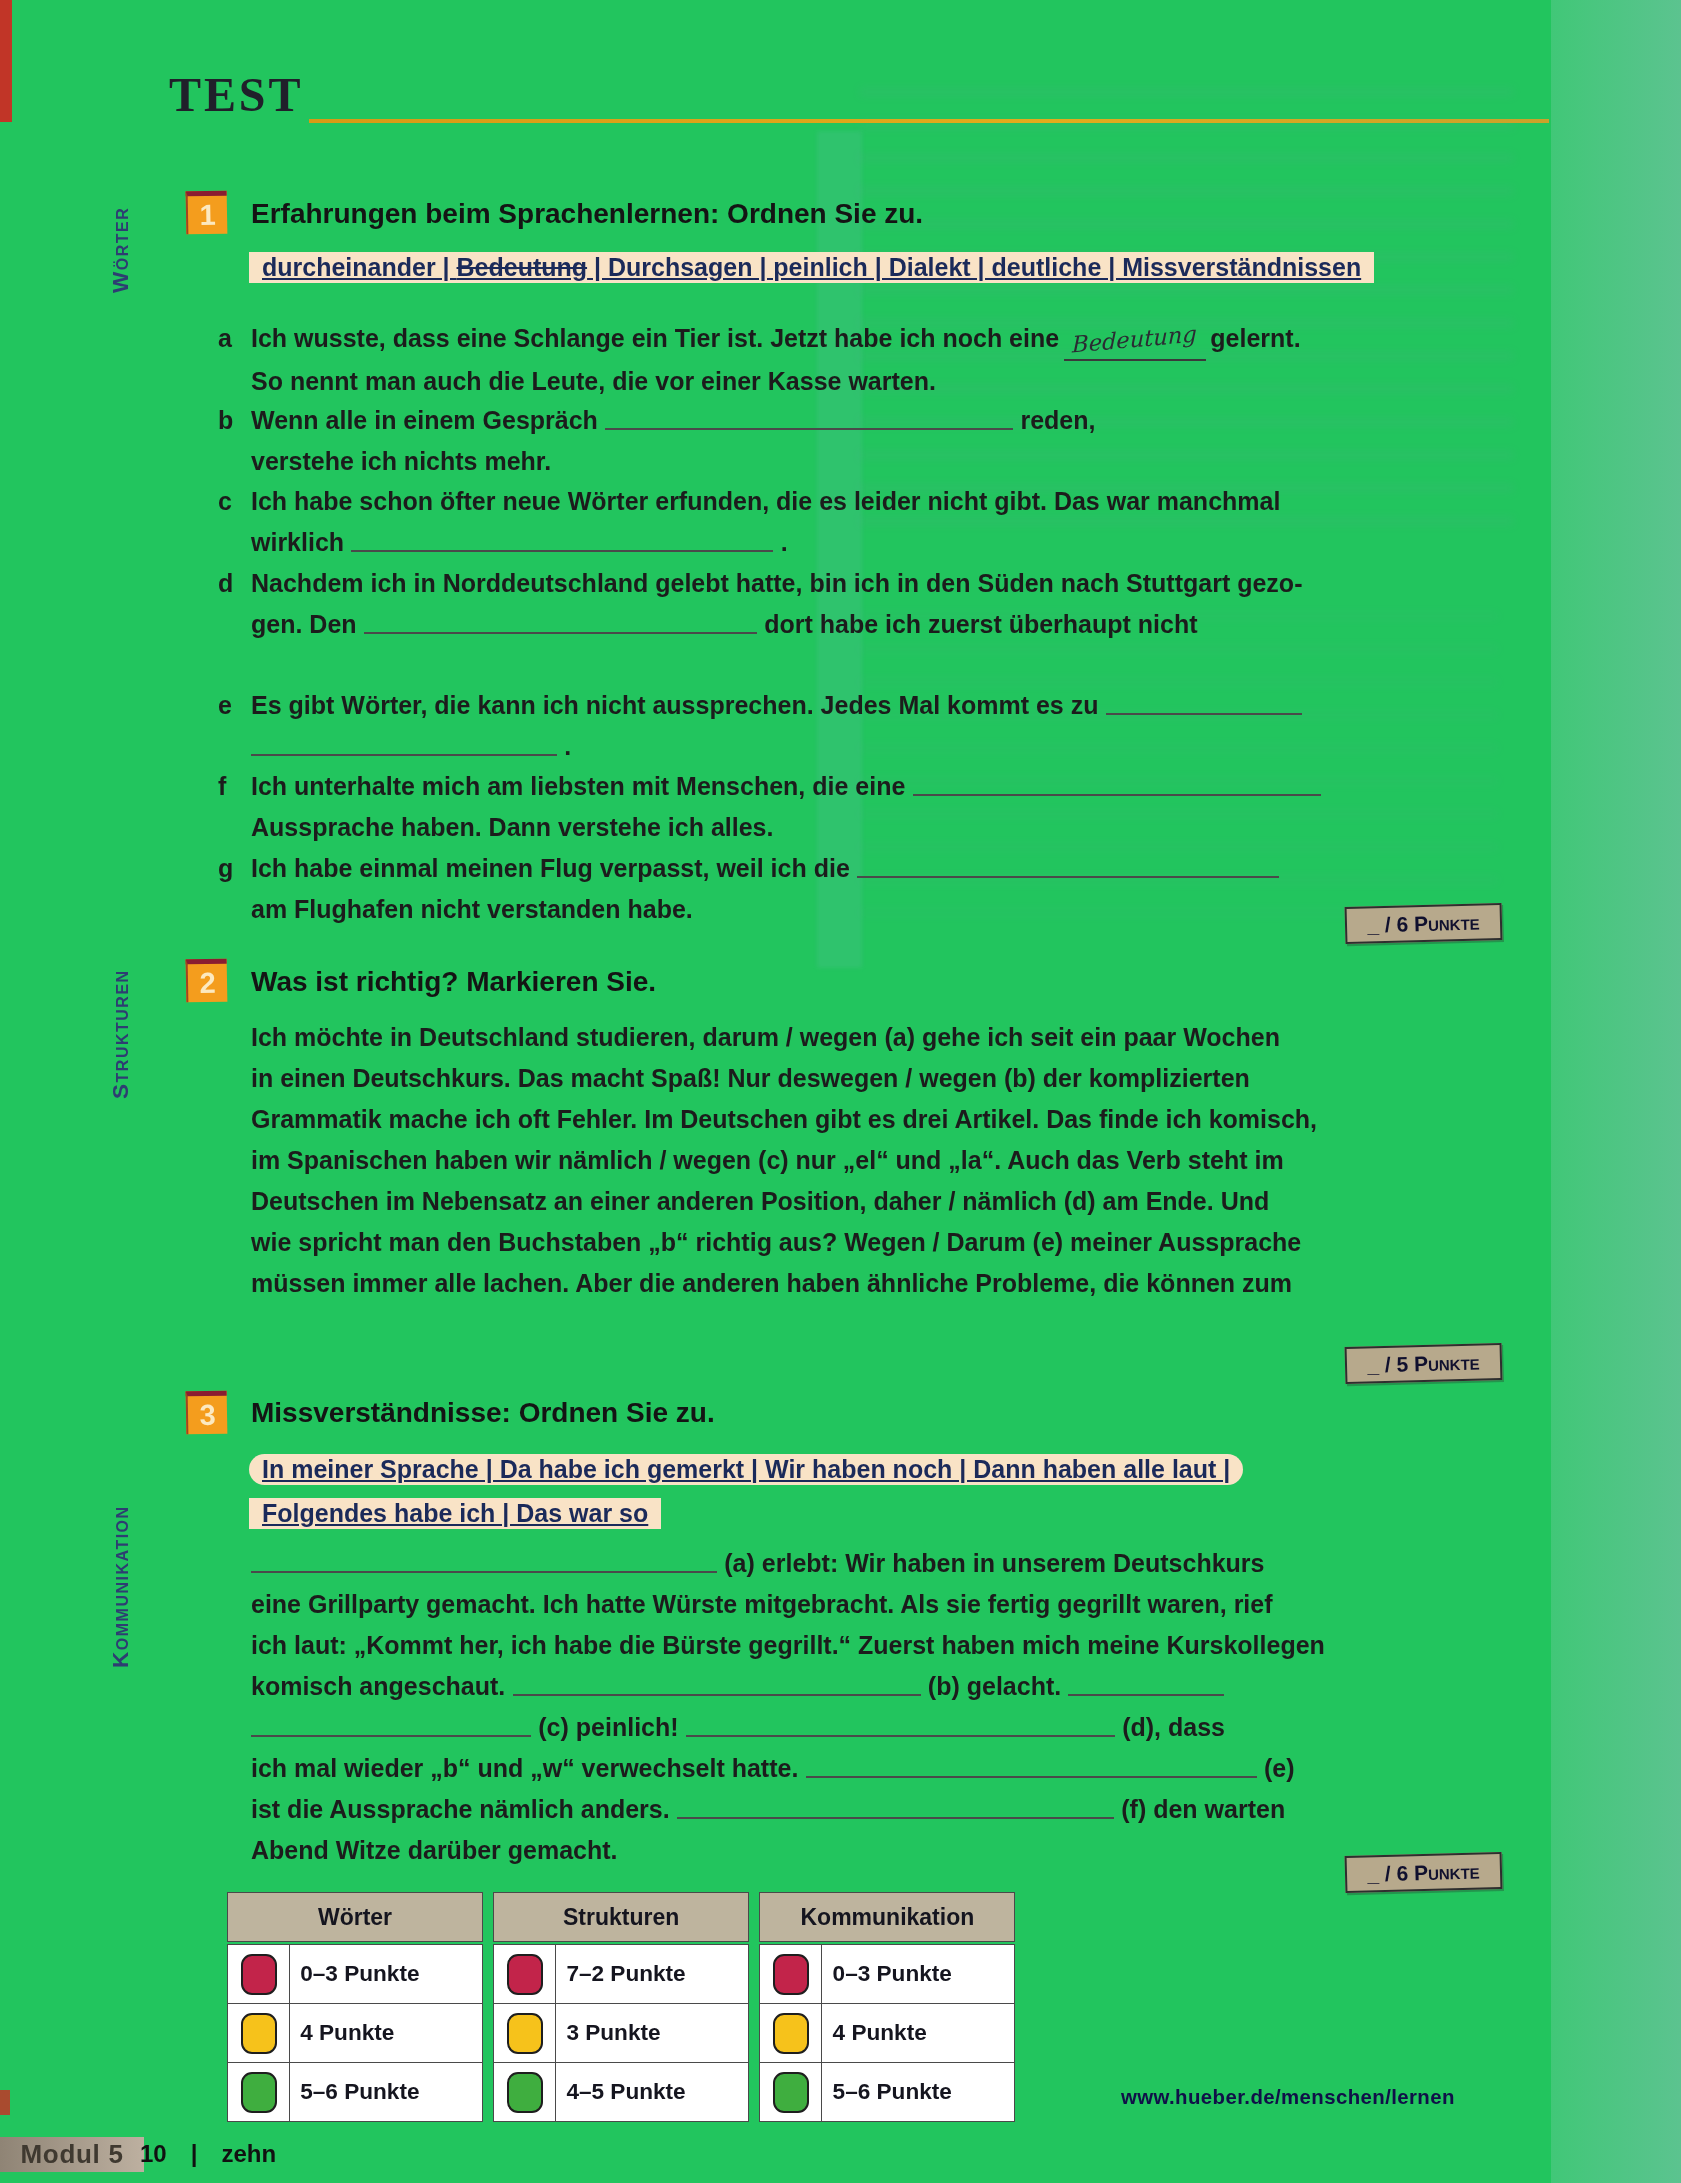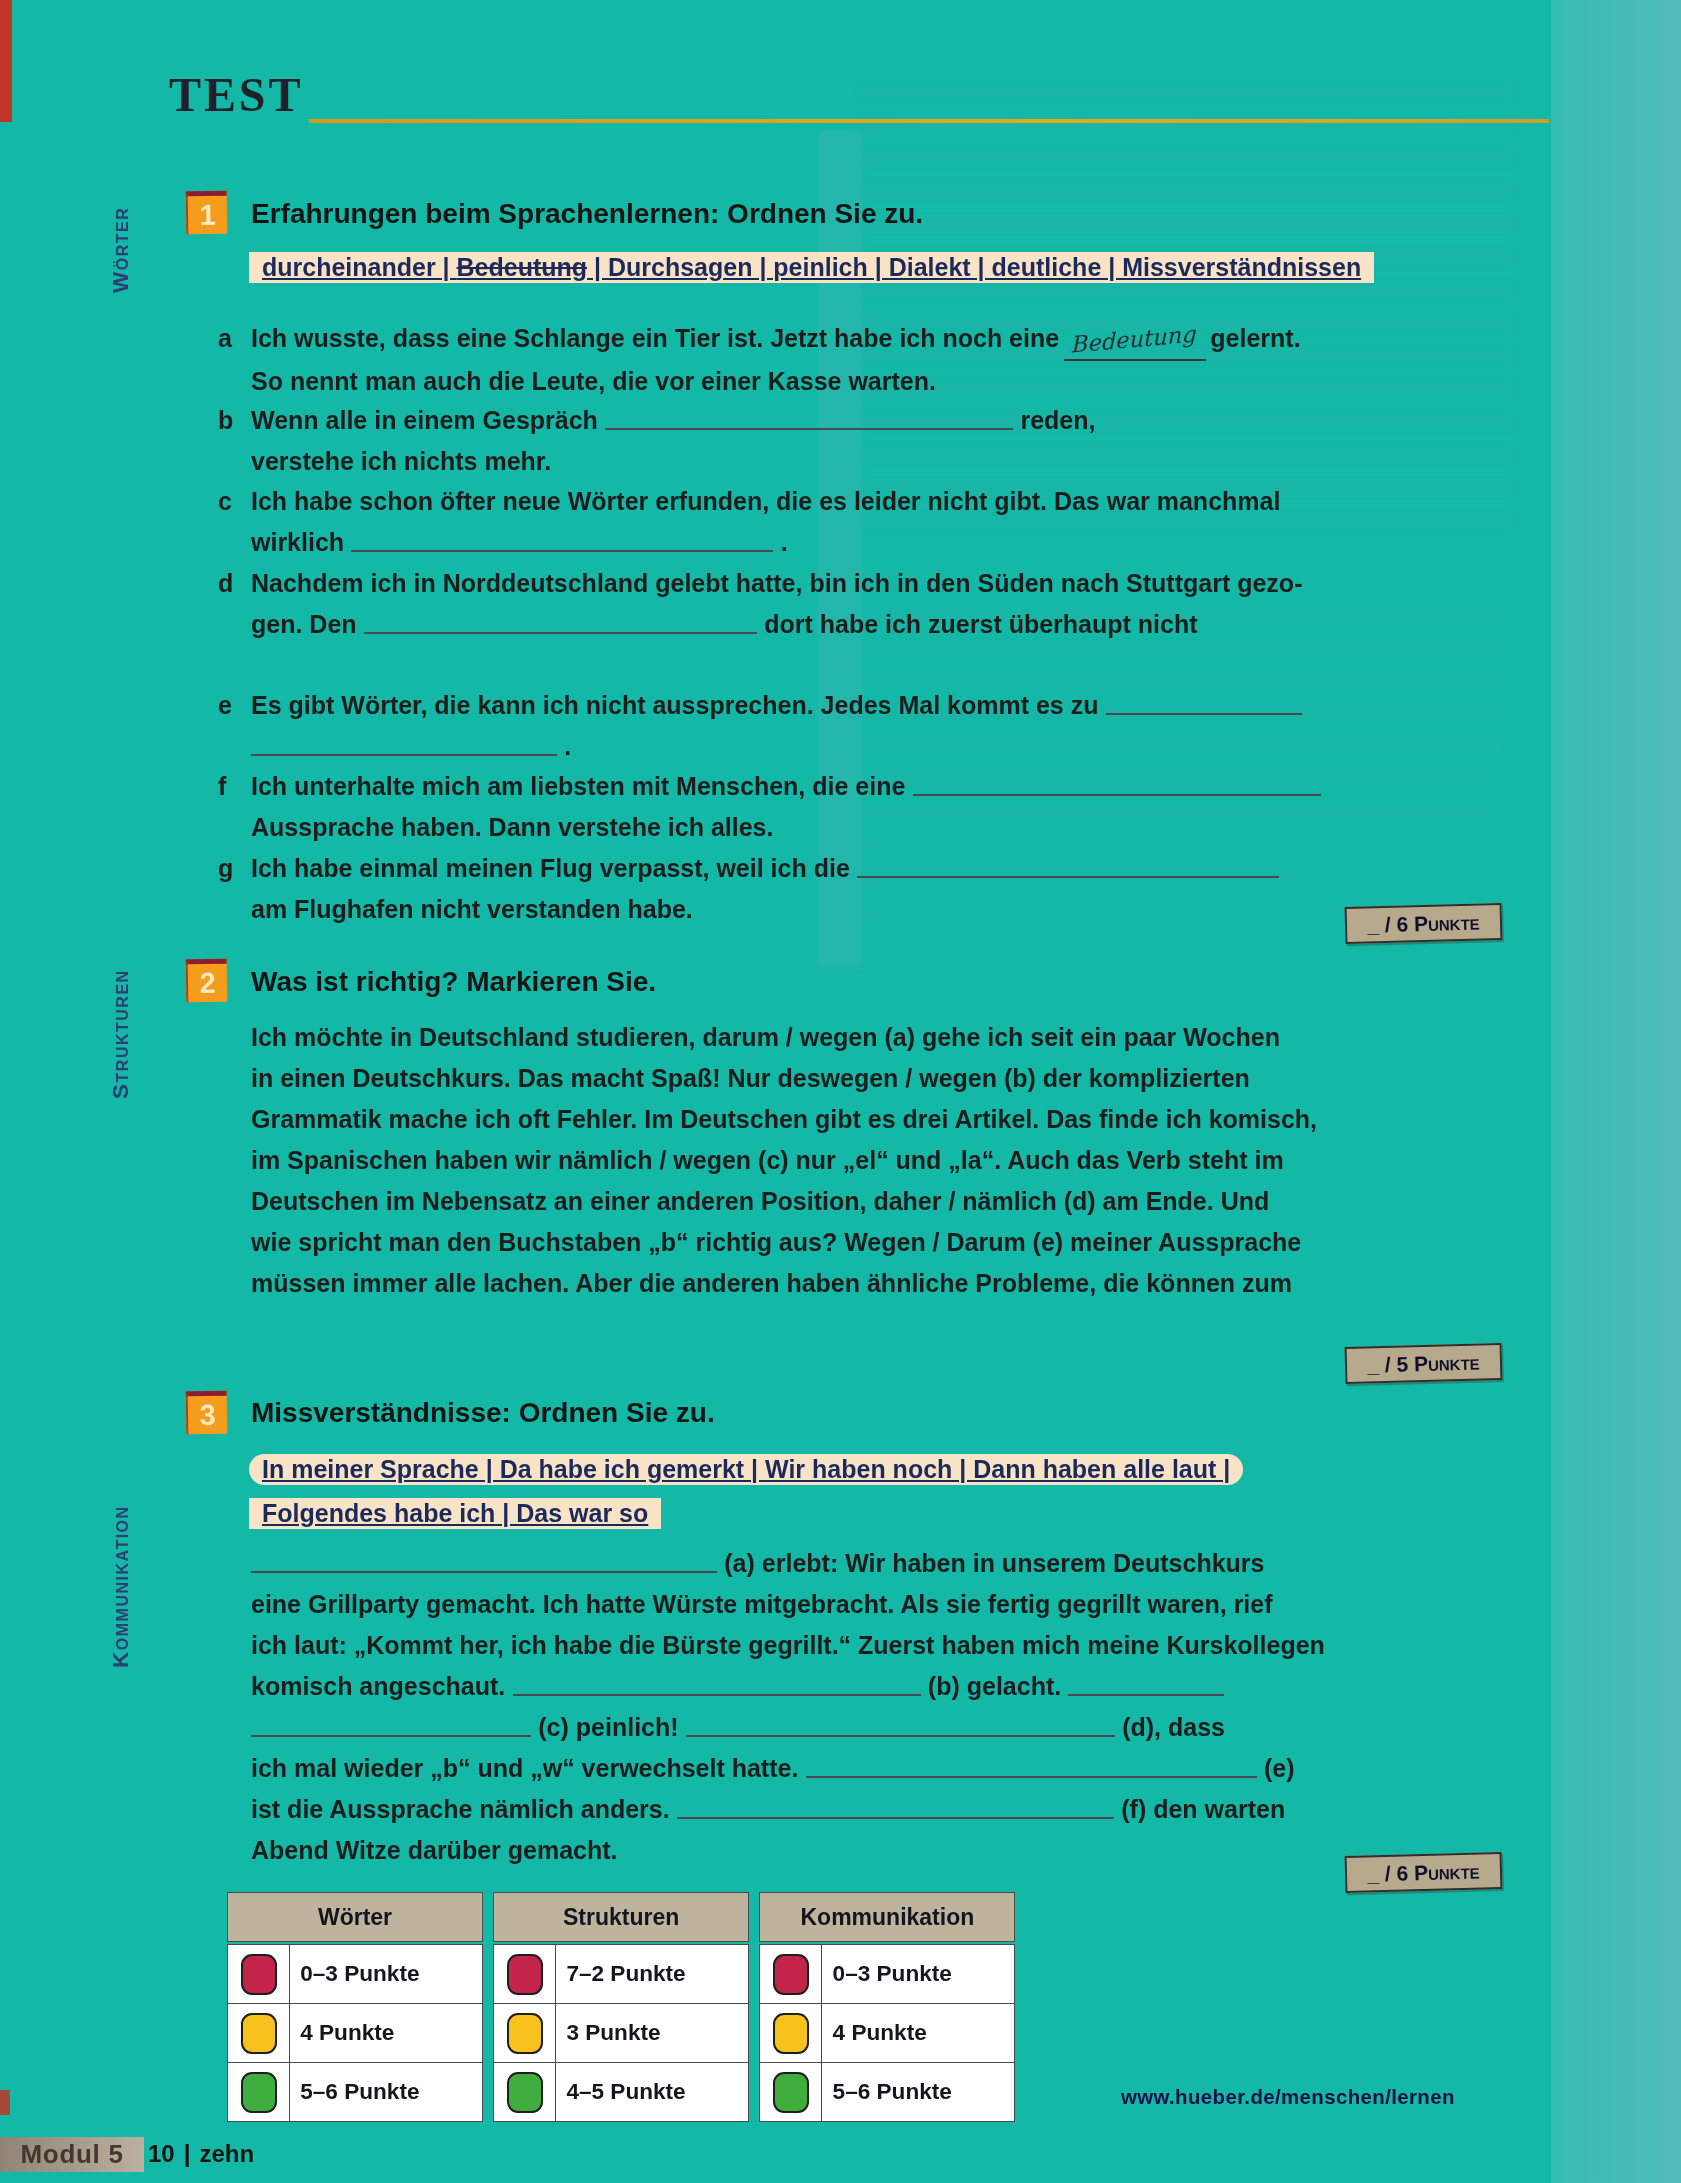--- a/index.html
+++ b/index.html
@@ -1,16 +1,16 @@
 <!DOCTYPE html>
 <html style="font-size:11.6px"><head>
 <meta charset="utf-8">
 <style>
   html,body{margin:0;padding:0;background:#d8d8d8;}
-  .page{position:relative;width:1682px;height:2183px;background:#14b8a6;overflow:hidden;
+  .page{position:relative;width:1682px;height:2183px;background:#22c55e;overflow:hidden;
         font-family:"Liberation Sans",sans-serif;color:#1c1c1c;}
   
   .redmark{position:absolute;background:#c13527;}
   .edge-strip{position:absolute;right:0;top:0;width:131px;height:2183px;
         background:linear-gradient(90deg,rgba(205,210,235,0.18),rgba(186,192,224,0.38));}
   .ghost{position:absolute;filter:blur(4.4px);opacity:.5;
         background:repeating-linear-gradient(180deg,rgba(120,140,175,0.16) 0 10.2px,transparent 10.2px 33px);}
   .streak{position:absolute;left:817px;top:131px;width:45px;height:837px;
         background:rgba(150,185,225,0.12);filter:blur(2.2px);}
   
@@ -57,22 +57,22 @@
   .trow{height:58px;display:flex;align-items:center;border-top:1.5px solid #4a4a4a;}
   .trow:first-child{border-top:none;}
   .ticon{width:61px;align-self:stretch;border-right:1.5px solid #4a4a4a;display:flex;
         align-items:center;justify-content:center;}
   .light{width:36px;height:41px;border-radius:11px;border:2.9px solid #1e1e1e;box-sizing:border-box;}
   .tlabel{padding-left:10.2px;font-size:22.6px;font-weight:700;color:#15151f;white-space:nowrap;}
   
   .modul{position:absolute;left:0;top:2137px;width:144px;height:35px;
         background:linear-gradient(90deg,#8f8475,#bdb0a0);color:#3f3930;font-weight:700;
         font-size:26px;display:flex;align-items:center;justify-content:center;letter-spacing:0.7px;}
-  .pageno{position:absolute;left:148px;top:2140px;font-size:24px;font-weight:700;color:#111;
-        display:flex;gap:9px;}
+  .pageno{position:absolute;left:140px;top:2140px;font-size:24px;font-weight:700;color:#111;
+        display:flex;gap:24px;}
   .url{position:absolute;left:1121px;top:2086px;font-size:20.4px;font-weight:700;color:#101048;
         letter-spacing:0.4px;}
 </style>
 </head>
 <body>
 
 <div class="page">
 
   <div class="redmark" style="left:0;top:0;width:11.6px;height:122px;"></div>
   <div class="redmark" style="left:0;top:2090px;width:9.5px;height:25px;opacity:.85;"></div>

